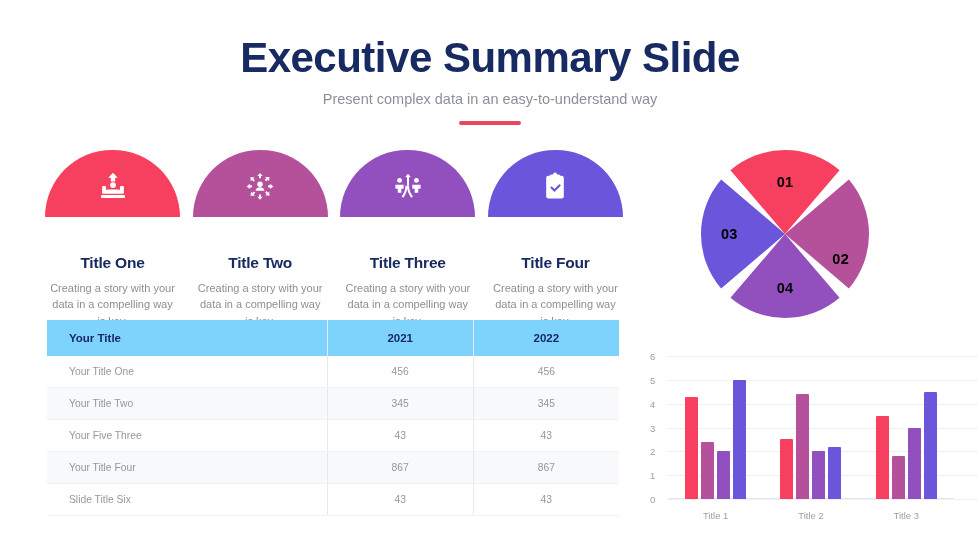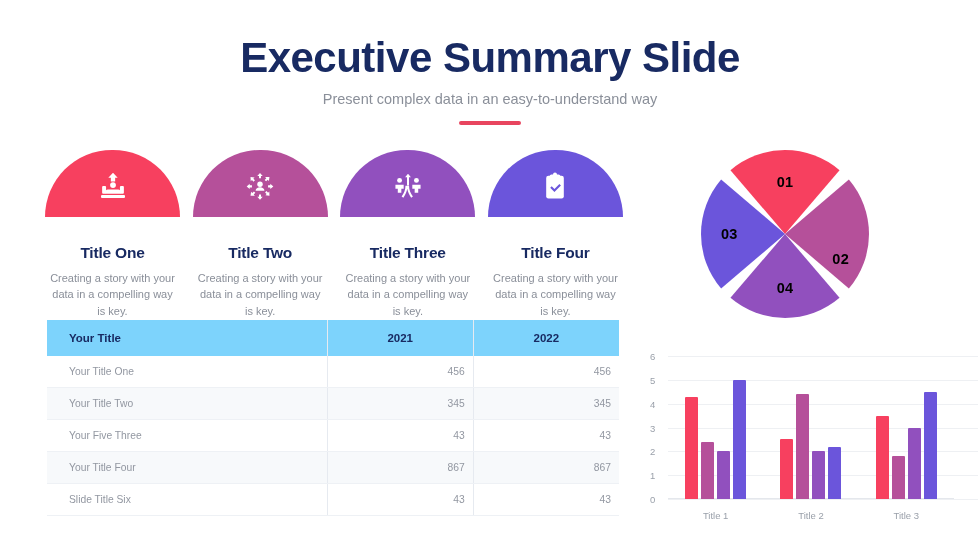--- a/index.html
+++ b/index.html
@@ -72,21 +72,21 @@
     top: 50%;
     transform: translate(-50%, -42%);
     width: 30px;
     height: 30px;
     display: block;
   }
   .card-title {
     font-size: 15.5px;
     font-weight: bold;
     color: #182a62;
-    margin-top: 27px;
+    margin-top: 37px;
     letter-spacing: -0.2px;
   }
   .card-desc {
     font-size: 11px;
     color: #8a8f99;
     line-height: 1.48;
     margin-top: 8px;
     padding: 0 2px;
   }
 
@@ -110,21 +110,21 @@
     text-align: center;
     padding: 12px 8px;
   }
   table.data-table th.col-label {
     text-align: left;
     padding-left: 22px;
   }
   table.data-table td {
     font-size: 10.3px;
     color: #9297a1;
-    text-align: right;
+    text-align: center;
     padding: 10px 8px;
     border-bottom: 1px solid #eef1f5;
   }
   table.data-table td.col-label {
     text-align: left;
     padding-left: 22px;
   }
   table.data-table tbody tr:nth-child(even) td {
     background: #f7f9fb;
   }

